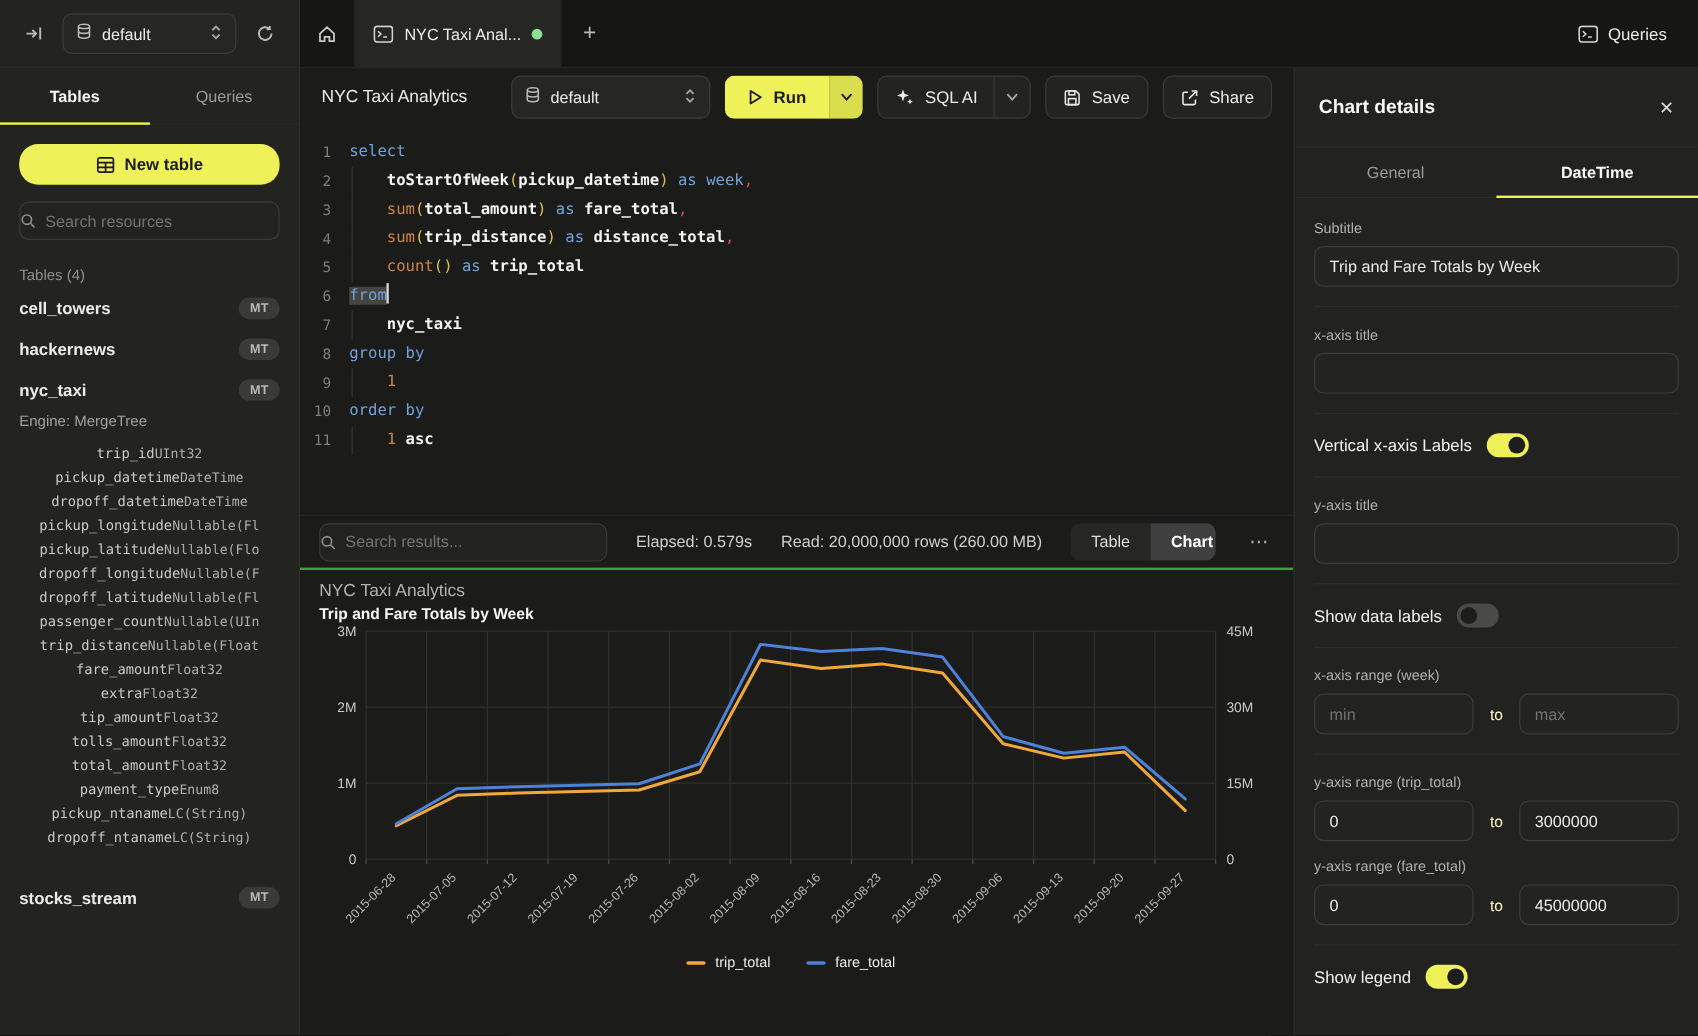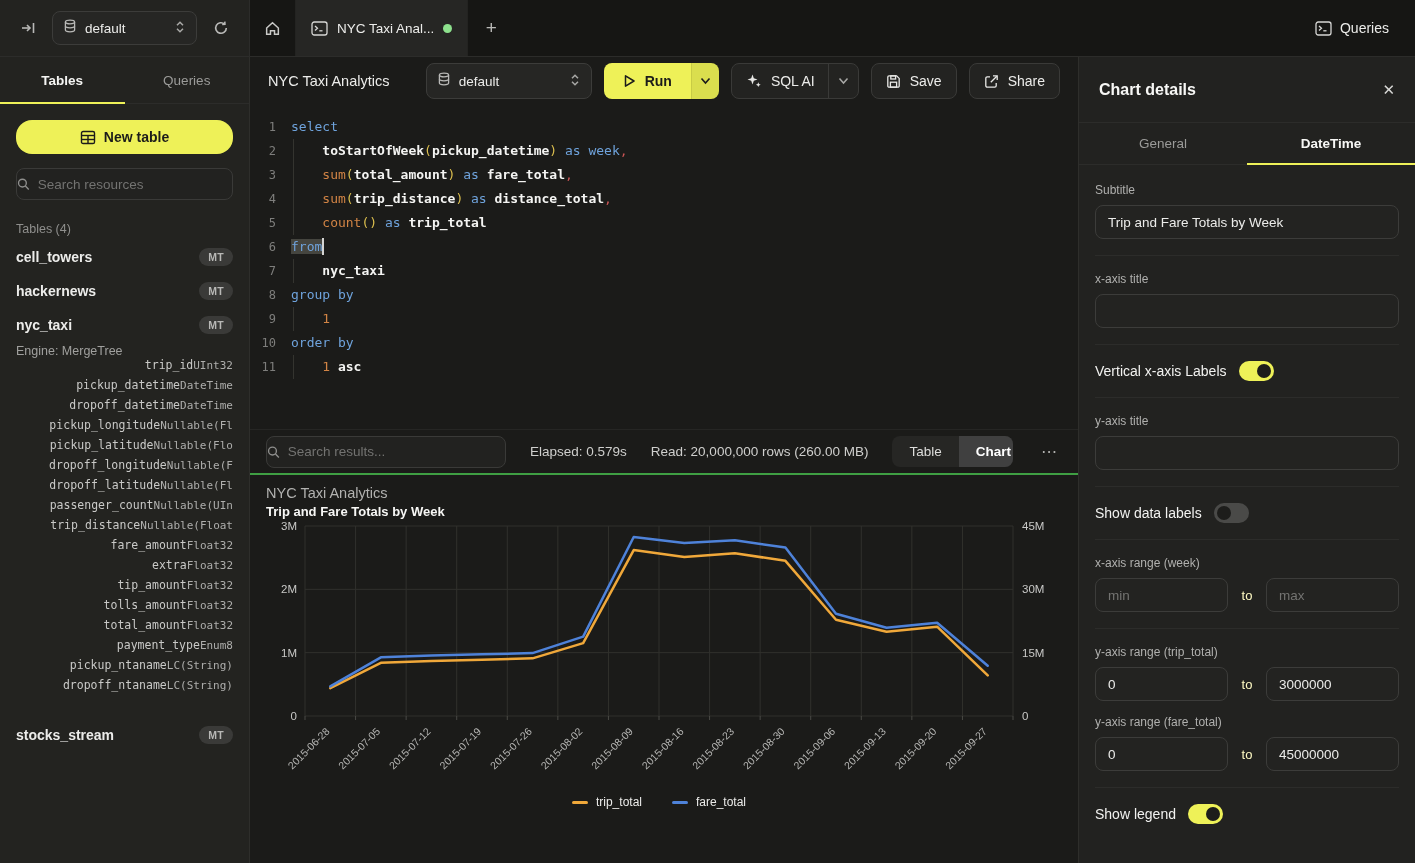--- a/index.html
+++ b/index.html
@@ -35,23 +35,23 @@
   .side-tab.active::after { content:""; position:absolute; left:0; right:0; bottom:-1px; height:2px; background:#eef158; }
   .newtable-btn { margin:16px 16px 0; height:34px; border-radius:16px; background:#eef158; border:none; display:flex; align-items:center; justify-content:center; gap:8px; font-size:14px; font-weight:600; color:#1c1c1a; cursor:pointer; }
   .search-box { margin:14px 16px 0; height:32px; background:#222220; border:1px solid #3a3a38; border-radius:8px; display:flex; align-items:center; gap:8px; padding:0 0; }
   .search-box input { background:transparent; border:none; outline:none; color:#ececea; font-size:13.5px; width:100%; font-family:inherit; }
   .search-box input::placeholder { color:#73737、1; color:#737371; }
   .section-title { margin:22px 16px 4px; font-size:12.5px; color:#8f8f8d; }
   .tables-list { padding:0 16px; overflow:hidden; }
   .table-row { display:flex; align-items:center; justify-content:space-between; height:34px; cursor:pointer; }
   .table-name { font-size:14px; font-weight:600; color:#ececea; }
   .mt-badge { background:#3a3a38; color:#b8b8b6; font-size:10.5px; font-weight:700; padding:3px 9px; border-radius:10px; letter-spacing:.3px; }
-  .engine-line { font-size:12.5px; color:#a0a09e; margin:2px 0 0; }
+  .engine-line { font-size:12.5px; color:#a0a09e; margin:2px 0 13px; }
   .columns-list { margin-bottom:6px; }
-  .col-row { display:flex; justify-content:flex-end; align-items:baseline; height:20px; font-family:"DejaVu Sans Mono","Liberation Mono",monospace; }
+  .col-row { display:flex; justify-content:center; align-items:baseline; height:20px; font-family:"DejaVu Sans Mono","Liberation Mono",monospace; }
   .col-name { font-size:11.5px; color:#c9c9c7; }
   .col-type { font-size:11px; color:#aeaeac; }
   .tables-list .gap { height:14px; }
 
   
   .main { display:flex; flex-direction:column; background:#1b1b19; overflow:hidden; }
   .query-header { height:48px; flex:none; display:flex; align-items:center; padding:0 18px; gap:12px; }
   .query-title { font-size:14.5px; color:#ececea; margin-right:auto; }
   .db-sel-main { width:166px; height:36px; }
   .db-sel-main .updown { margin-left:auto; }

